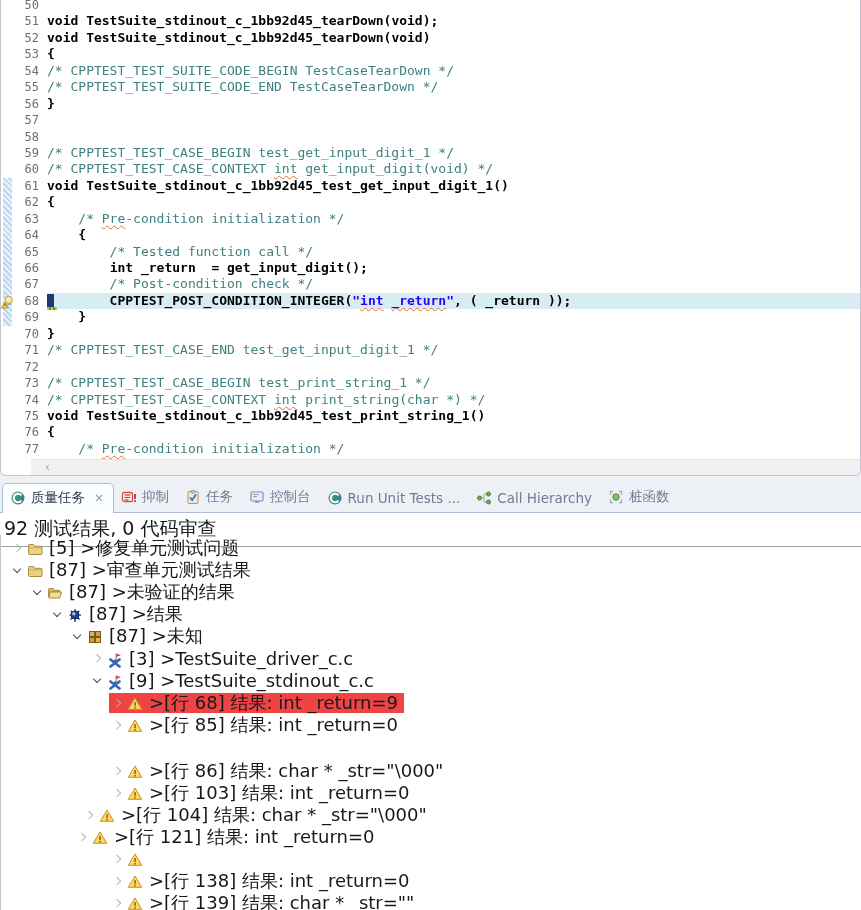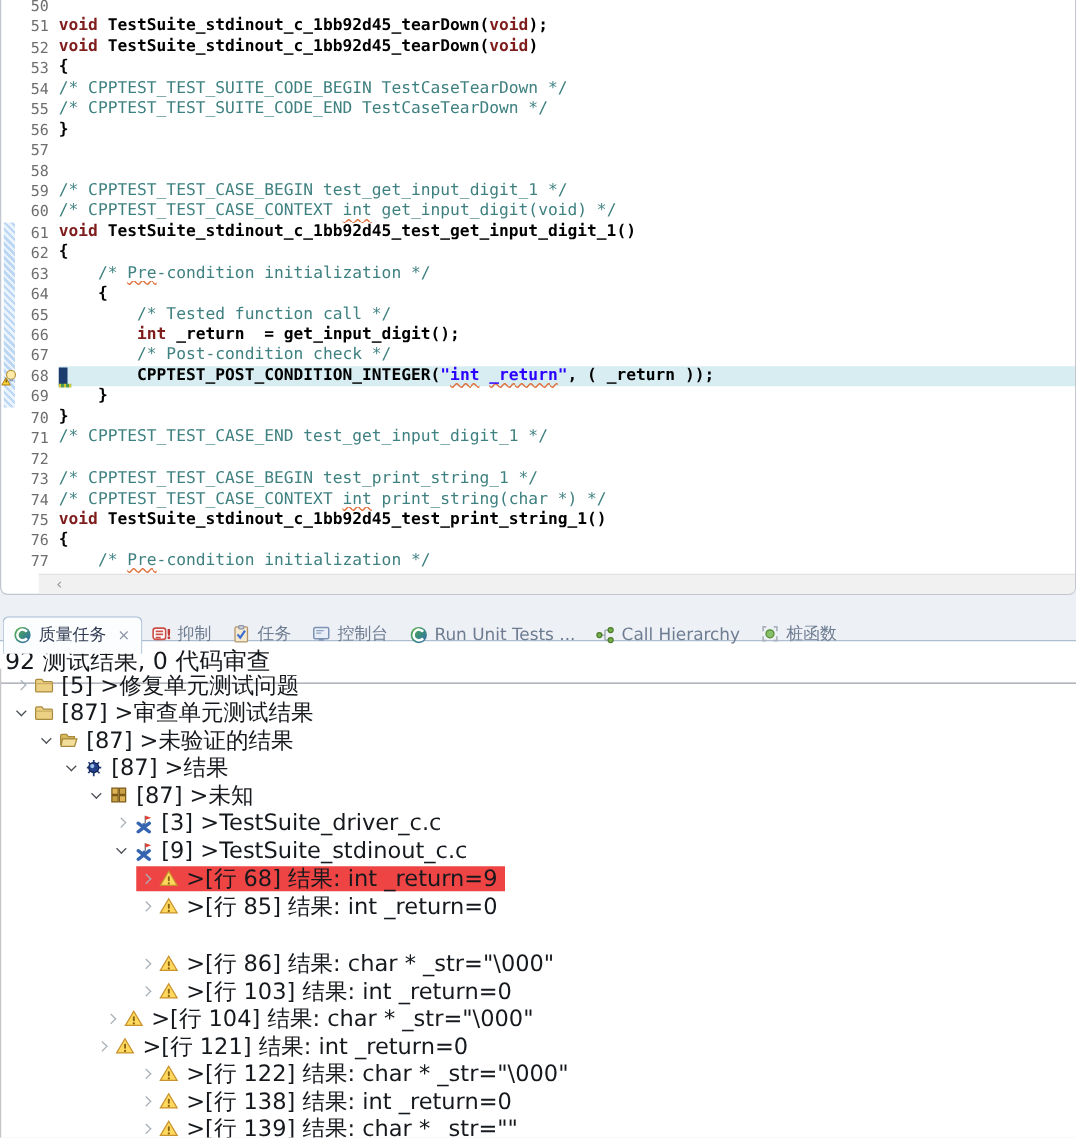--- a/index.html
+++ b/index.html
@@ -8,35 +8,35 @@
   .editor{position:absolute;top:0;left:0;right:0;height:476px;background:#fff;
           border:1px solid #c2c7cf;border-top:none;border-radius:0 0 6px 6px;overflow:hidden;box-sizing:border-box;}
   .lines{position:absolute;top:-3px;left:0;right:0;}
   .line{display:flex;height:16.45px;line-height:16.45px;white-space:pre;
         font-family:"DejaVu Sans Mono","Liberation Mono",monospace;font-size:13px;}
   .num{margin-left:12px;width:26px;flex:none;text-align:right;padding-right:8px;color:#6e6e6e;
        font-size:12px;font-family:"DejaVu Sans Mono","Liberation Mono",monospace;}
   .codewrap{flex:1;position:relative;}
   .line.hl .codewrap{background:#d7edf2;}
   .seg.b{font-weight:bold;color:#000;}
-  .seg.kw{font-weight:bold;color:#7f1d1d;}
+  .seg.kw{font-weight:bold;color:#000000;}
   .seg.cm{color:#3f8080;}
   .seg.str{font-weight:bold;color:#2a00ff;}
   .seg.w{text-decoration:underline;text-decoration-style:wavy;text-decoration-color:#e0703c;
          text-decoration-thickness:1px;text-underline-offset:2px;}
   .hatch{position:absolute;left:2px;width:9px;background:
          repeating-linear-gradient(45deg,#bcd7f3 0 2px,#eaf3fc 2px 4px);}
   .bulb{position:absolute;left:0;width:14px;height:14px;}
   .caret{position:absolute;left:0;top:1px;width:7px;height:14px;background:#1d3c6e;}
   .squig{position:absolute;left:0;top:14.5px;width:10px;height:2.5px;
          background:repeating-linear-gradient(90deg,#d6c52f 0 2px,#4c9a50 2px 4px);}
   .hscroll{position:absolute;left:30px;right:0;bottom:0;height:15px;background:#f1f1f1;
            border-top:1px solid #e2e2e2;color:#9a9a9a;font-size:12px;line-height:14px;padding-left:14px;}
   
-  .tabbar{position:absolute;top:492px;left:2px;right:0;height:30px;display:flex;align-items:flex-end;z-index:2;}
+  .tabbar{position:absolute;top:482px;left:2px;right:0;height:30px;display:flex;align-items:flex-end;z-index:2;}
   .tab{display:flex;align-items:center;gap:5px;padding:5px 9px 6px 7px;font-size:13.5px;color:#6e7c91;cursor:default;}
   .tab .lbl{white-space:nowrap;}
   .tab.active{background:#fcfdfe;border:1px solid #a9bed6;border-bottom:none;border-radius:5px 5px 0 0;
               color:#2f3b52;position:relative;top:1px;}
   .tab .close{color:#8a94a6;font-size:12px;margin-left:4px;}
   .icn{width:16px;height:16px;flex:none;display:inline-block;}
   .panel{position:absolute;top:512px;left:0;right:0;bottom:0;background:#fff;border-top:1px solid #aebdd0;}
   .status{font-size:19px;color:#15181c;padding:3px 4px 4px 4px;border-bottom:1px solid #9aa0a8;}
   .tree{position:absolute;top:22px;left:0;right:0;bottom:0;border-left:1px solid #c6c6c6;
         overflow:hidden;padding-top:2px;}
@@ -355,21 +355,20 @@
       <div class="trow" style="padding-left: 108px;">
         <span class="rowin">
           <span class="chev c">
             <i></i>
           </span>
           <span class="ticn"><svg width="16" height="16" viewBox="0 0 16 16">
               <path d="M8 2 L14.7 13.3 H1.3 Z" fill="#ffd85e" stroke="#c8922e"></path>
               <rect x="7.3" y="6" width="1.5" height="4" rx="0.6" fill="#8a6210"></rect>
               <circle cx="8.05" cy="11.7" r="0.9" fill="#8a6210"></circle>
             </svg></span>
-          <span class="tlabel">&gt;[行 122] 结果: char * _str="\000"</span>
         </span>
       </div>
       <div class="trow" style="padding-left: 108px;">
         <span class="rowin">
           <span class="chev c">
             <i></i>
           </span>
           <span class="ticn"><svg width="16" height="16" viewBox="0 0 16 16">
               <path d="M8 2 L14.7 13.3 H1.3 Z" fill="#ffd85e" stroke="#c8922e"></path>
               <rect x="7.3" y="6" width="1.5" height="4" rx="0.6" fill="#8a6210"></rect>

